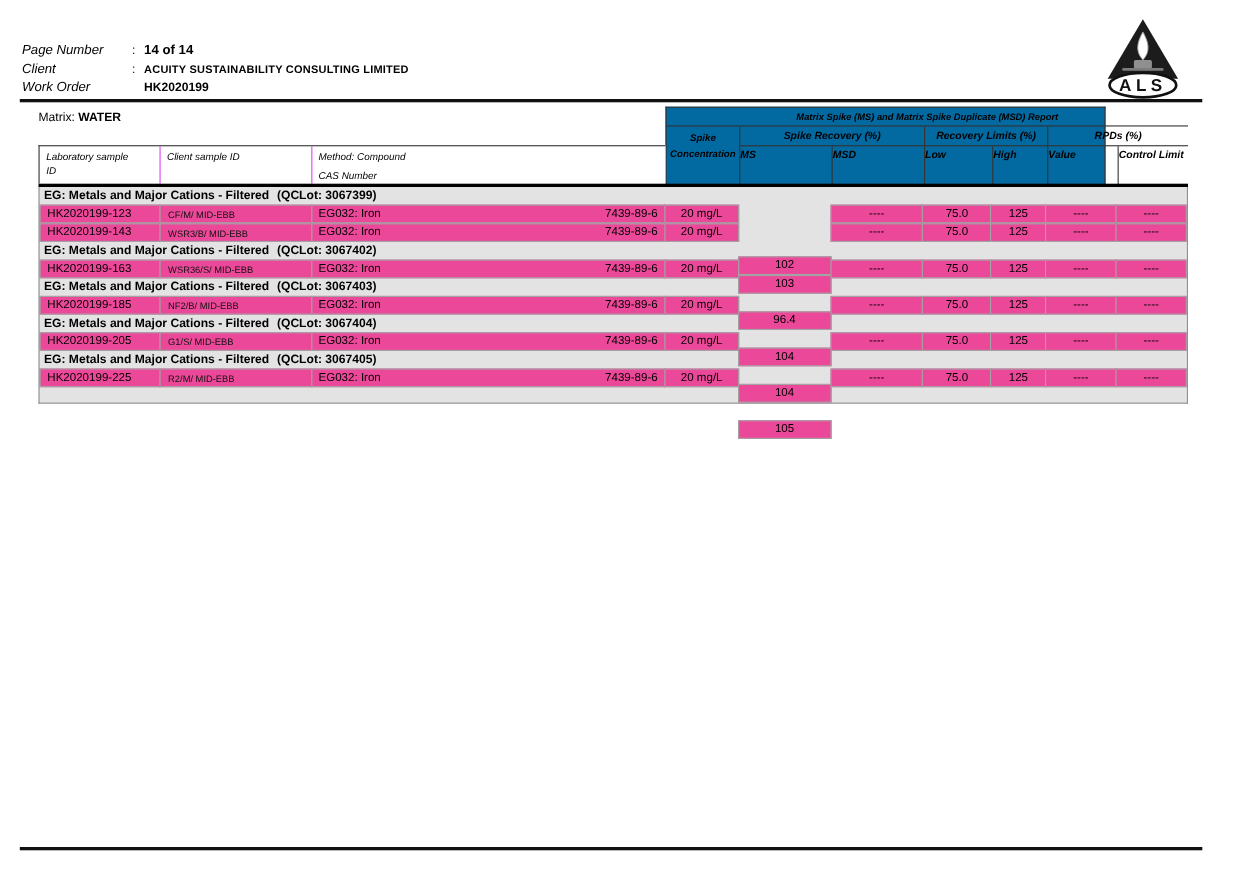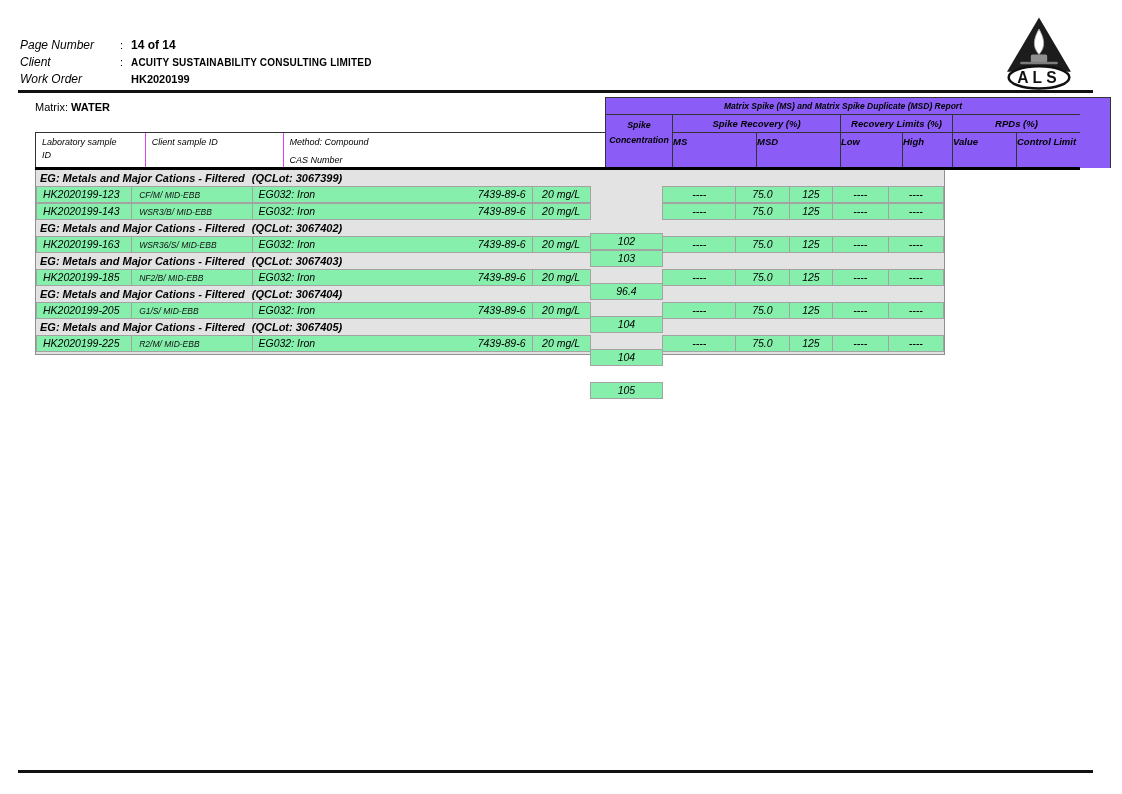--- a/index.html
+++ b/index.html
@@ -18,22 +18,22 @@
   .rule{position:absolute;left:18px;width:1075px;height:3px;background:#111;}
   .top-rule{top:90px;}
   .bottom-rule{top:770px;}
 
   
   .matrix-line{position:absolute;left:35px;top:101px;font-size:11px;}
   .matrix-line b{font-weight:bold;}
 
   
   .table-wrap{position:absolute;left:35px;top:97px;width:1045px;}
-  .rh-box{position:absolute;left:570px;top:0;width:506px;height:71px;box-sizing:border-box;
-          border:1px solid #333;border-bottom:none;background:#8b5cf6;display:grid;
+  .rh-box{position:absolute;left:570px;top:0;width:400px;height:71px;box-sizing:border-box;
+          border:1px solid #333;border-bottom:none;background:#0369a1;display:grid;
           grid-template-columns:67px 84px 84px 62px 50px 64px 63px;
           grid-template-rows:17px 18px 36px;}
   .rh-title{grid-column:1/-1;grid-row:1;border-bottom:1px solid #333;
             font-style:italic;font-weight:bold;font-size:8.5px;text-align:center;line-height:16px;}
   .rh-spike{grid-column:1;grid-row:2/4;border-right:1px solid #333;text-align:center;
             font-style:italic;font-weight:bold;font-size:8.8px;line-height:15px;padding-top:3px;box-sizing:border-box;}
   .rh-group{grid-row:2;border-bottom:1px solid #333;border-right:1px solid #333;text-align:center;
             font-style:italic;font-weight:bold;font-size:9.5px;line-height:17px;box-sizing:border-box;}
   .rh-group.g1{grid-column:2/4;}
   .rh-group.g2{grid-column:4/6;}
@@ -43,26 +43,26 @@
   .rh-sub.last{border-right:none;}
   .lh-box{position:absolute;left:0;top:35px;width:570px;height:35px;box-sizing:border-box;
           border:1px solid #333;border-right:none;border-bottom:none;background:#fff;display:flex;}
   .lh-cell{box-sizing:border-box;border-right:1px solid #d946ef;font-style:italic;font-size:9px;
            line-height:13px;padding:3px 0 0 6px;}
   .lh-cell.c1{width:110px;}
   .lh-cell.c2{width:138px;}
   .lh-cell.c3{width:322px;border-right:none;display:flex;justify-content:space-between;padding-right:5px;flex-direction:column;}
   .thick-sep{position:absolute;left:0;top:70px;width:1045px;height:3px;background:#000;}
 
-  .tbody{position:absolute;left:0;top:73px;width:910px;box-sizing:border-box;
-         background:#e3e3e3;border:1px solid #909090;border-top:none;padding-bottom:2px;font-style:italic;}
+  .tbody{position:absolute;left:0;top:73px;width:1045px;box-sizing:border-box;
+         background:#e3e3e3;border:1px solid #909090;border-top:none;padding-bottom:14px;}
   .sec-title{height:16px;line-height:16px;font-weight:bold;font-size:11px;padding-left:4px;white-space:nowrap;}
   .sec-title .qclot{margin-left:7px;}
   .drow{display:flex;height:17px;}
-  .dcell{box-sizing:border-box;background:#86efac;border:1px solid #a3a3a3;height:17px;
+  .dcell{box-sizing:border-box;background:#ec4899;border:1px solid #a3a3a3;height:17px;
          line-height:15px;font-size:10.5px;overflow:hidden;white-space:nowrap;}
   .dcell + .dcell{margin-left:-1px;}
   .d-lab{width:110px;padding-left:6px;}
   .d-client{width:139px;padding-left:7px;font-size:8.5px;line-height:16px;color:#111;}
   .d-method{width:323px;display:flex;justify-content:space-between;padding:0 6px;}
   .d-sc{width:68px;text-align:center;}
   .d-ms{width:85px;text-align:center;margin-top:47px;}
   .d-msd{width:85px;text-align:center;}
   .d-low{width:63px;text-align:center;}
   .d-high{width:51px;text-align:center;}

